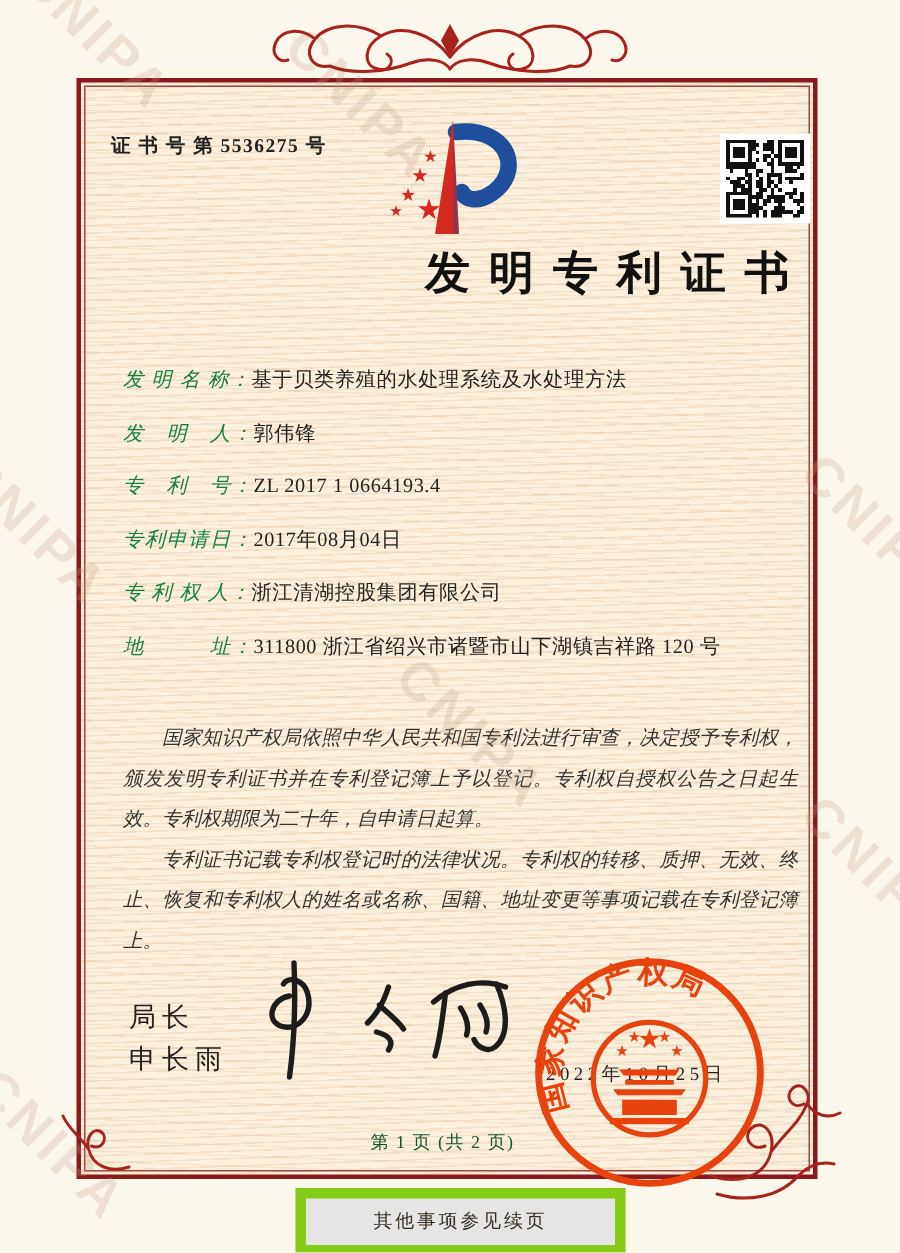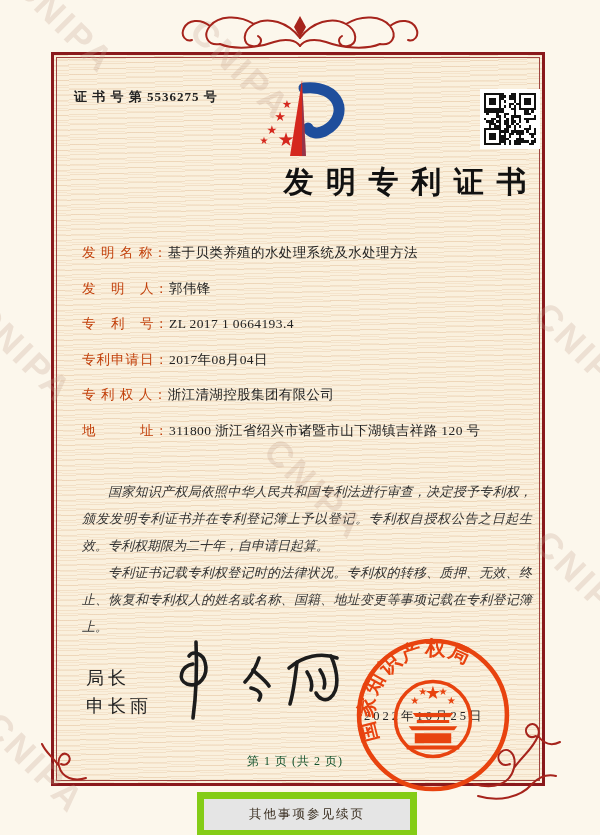--- a/index.html
+++ b/index.html
@@ -43,21 +43,21 @@
   .cert-no{position:absolute;left:74px;top:88px;z-index:4;font-size:13px;letter-spacing:1px;color:#222;font-weight:bold;}
   .logo{position:absolute;left:240px;top:78px;z-index:4;}
   .qr{position:absolute;left:480px;top:89px;z-index:4;background:#fff;padding:4px;line-height:0;}
   .title{
     position:absolute;left:51px;width:488px;top:162px;z-index:4;
     text-align:right;font-size:30px;font-weight:bold;color:#111;
     letter-spacing:0.42em;text-indent:0.42em;
   }
   .fields{position:absolute;left:82px;top:244px;width:460px;z-index:4;font-size:13.5px;}
   .field-row{height:35.6px;}
-  .field-label{display:inline-block;white-space:pre;letter-spacing:1px;color:#c2410c;}
+  .field-label{display:inline-block;white-space:pre;letter-spacing:1px;color:#15803d;font-style:italic;}
   .field-value{letter-spacing:0.4px;color:#222;}
   .grant-date-value{display:inline-block;width:172px;}
   .body-text{
     position:absolute;left:82px;top:478px;width:450px;z-index:4;
     font-size:13px;line-height:27px;color:#333;text-align:justify;
     font-style:italic;
   }
   .body-text p{margin:0;text-indent:2em;}
   .director{position:absolute;left:86px;top:664px;z-index:4;font-size:18px;line-height:28px;letter-spacing:4px;color:#222;}
   .signature{position:absolute;left:158px;top:636px;z-index:4;}

